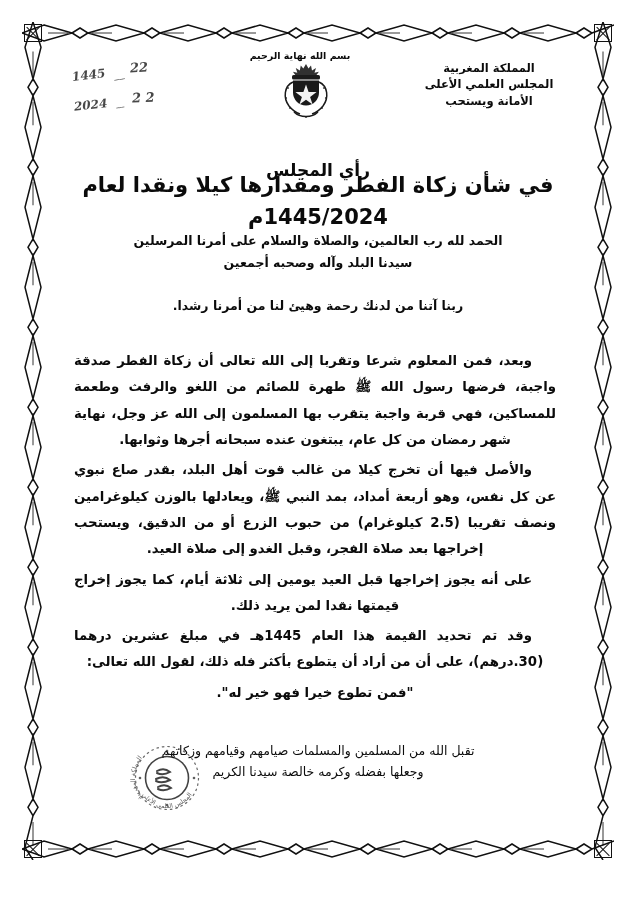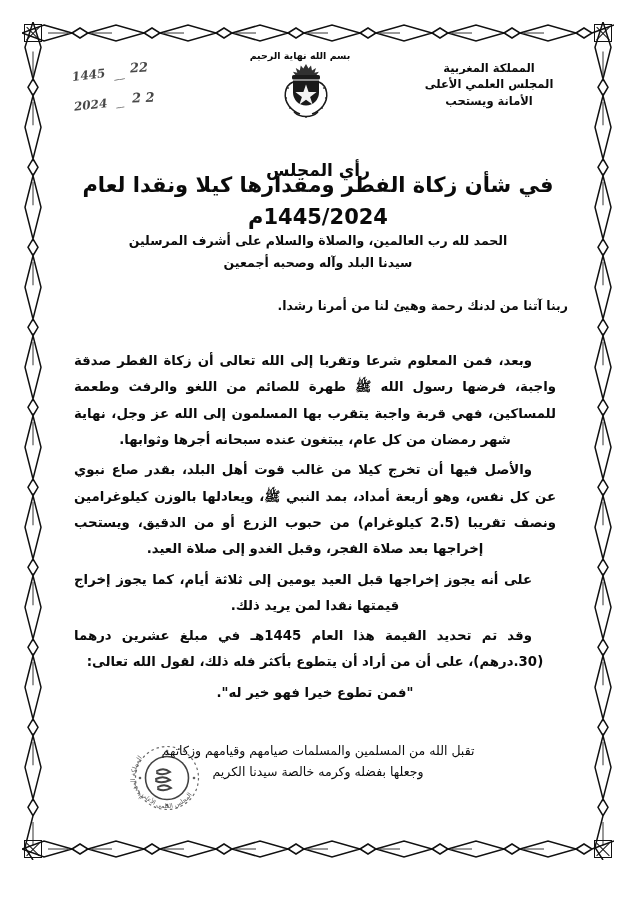--- a/index.html
+++ b/index.html
@@ -157,21 +157,21 @@
     left: 0; right: 0;
     text-align: center;
     font-size: 12.5px;
     font-weight: bold;
     line-height: 1.75;
   }
   .dua {
     position: absolute;
     top: 250px;
     left: 0; right: 0;
-    text-align: right;
+    text-align: center;
     font-size: 12.5px;
     font-weight: bold;
   }
 
   .body-text {
     position: absolute;
     top: 300px;
     left: 6px;
     right: 6px;
     font-size: 13.3px;
@@ -379,21 +379,21 @@
         <span class="hw-line hw-year2">2024</span>
         <span class="hw-squiggle hw-sq2">ـــ</span>
         <span class="hw-line hw-num2">2 2</span>
       </div>
 
       <div class="doc-title">رأي المجلس</div>
 
       <div class="doc-subtitle">في شأن زكاة الفطر ومقدارها كيلا ونقدا لعام 1445/2024م</div>
 
       <div class="invocation">
-        <div>الحمد لله رب العالمين، والصلاة والسلام على أشرف المرسلين</div>
+        <div>الحمد لله رب العالمين، والصلاة والسلام على أمرنا المرسلين</div>
         <div>سيدنا البلد وآله وصحبه أجمعين</div>
       </div>
 
       <div class="dua">ربنا آتنا من لدنك رحمة وهيئ لنا من أمرنا رشدا.</div>
 
       <div class="body-text">
         <p>وبعد، فمن المعلوم شرعا وتقربا إلى الله تعالى أن زكاة الفطر صدقة واجبة، فرضها رسول الله ﷺ طهرة للصائم من اللغو والرفث وطعمة للمساكين، فهي قربة واجبة يتقرب بها المسلمون إلى الله عز وجل، نهاية شهر رمضان من كل عام، يبتغون عنده سبحانه أجرها وثوابها.</p>
         <p>والأصل فيها أن تخرج كيلا من غالب قوت أهل البلد، بقدر صاع نبوي عن كل نفس، وهو أربعة أمداد، بمد النبي ﷺ، ويعادلها بالوزن كيلوغرامين ونصف تقريبا (2.5 كيلوغرام) من حبوب الزرع أو من الدقيق، ويستحب إخراجها بعد صلاة الفجر، وقبل الغدو إلى صلاة العيد.</p>
         <p>على أنه يجوز إخراجها قبل العيد يومين إلى ثلاثة أيام، كما يجوز إخراج قيمتها نقدا لمن يريد ذلك.</p>
         <p>وقد تم تحديد القيمة هذا العام 1445هـ في مبلغ عشرين درهما (30.درهم)، على أن من أراد أن يتطوع بأكثر فله ذلك، لقول الله تعالى:</p>

